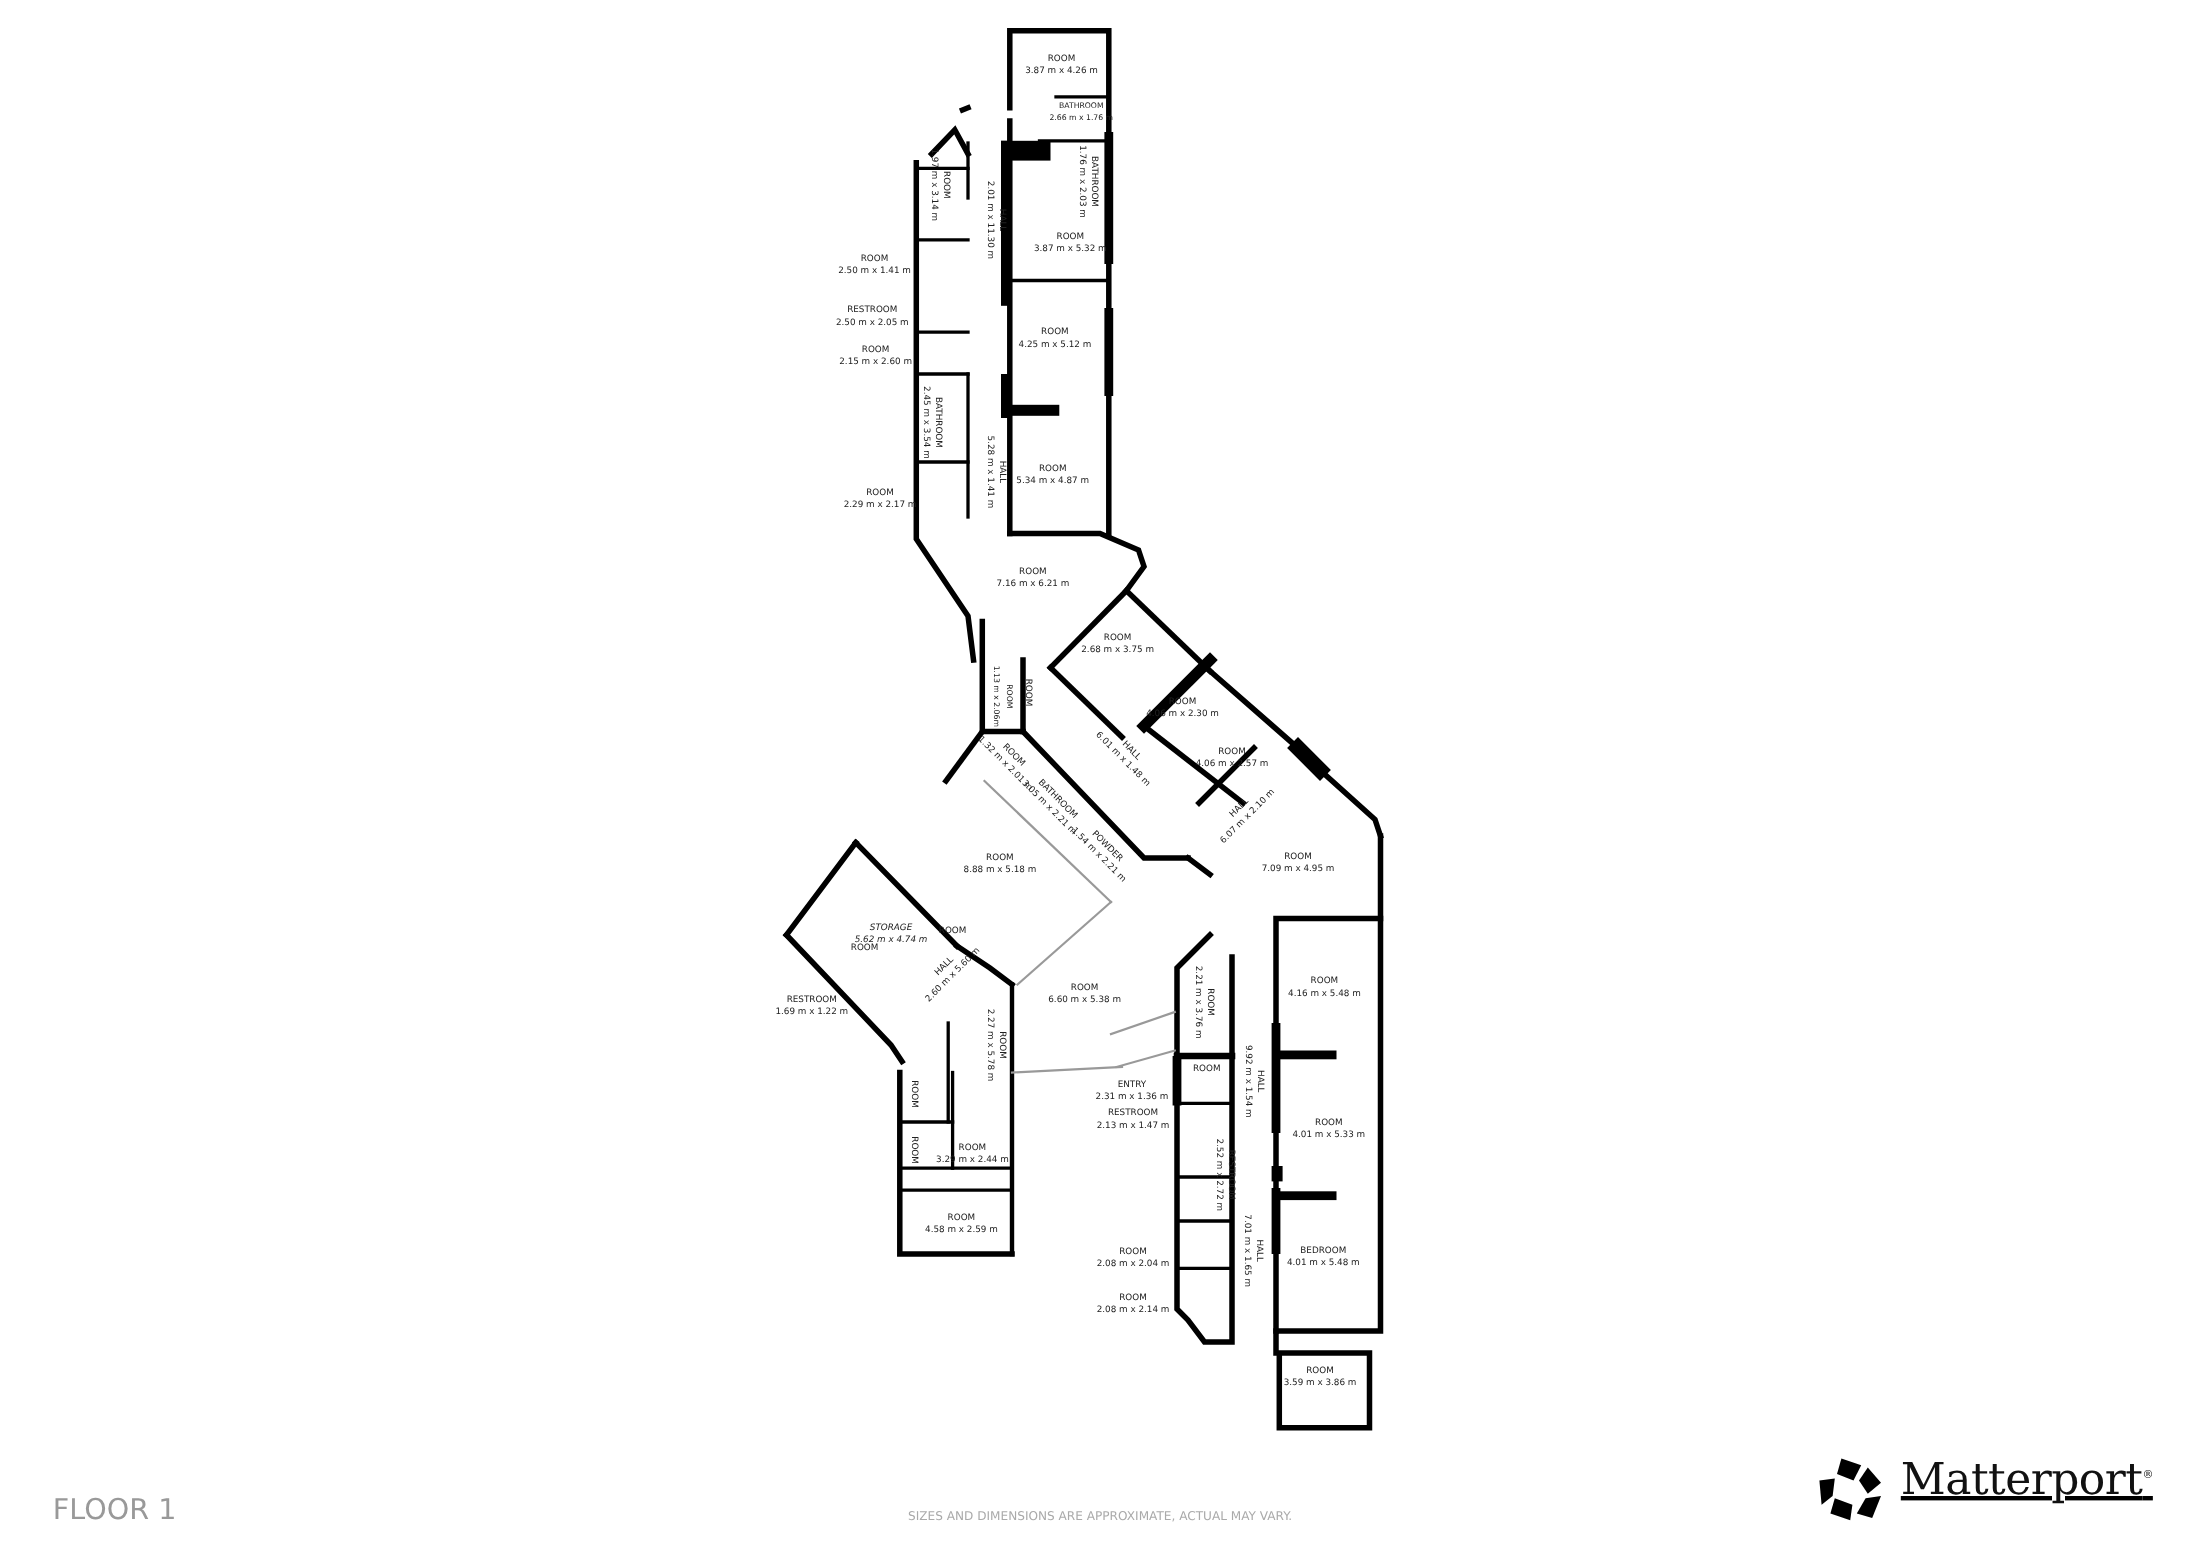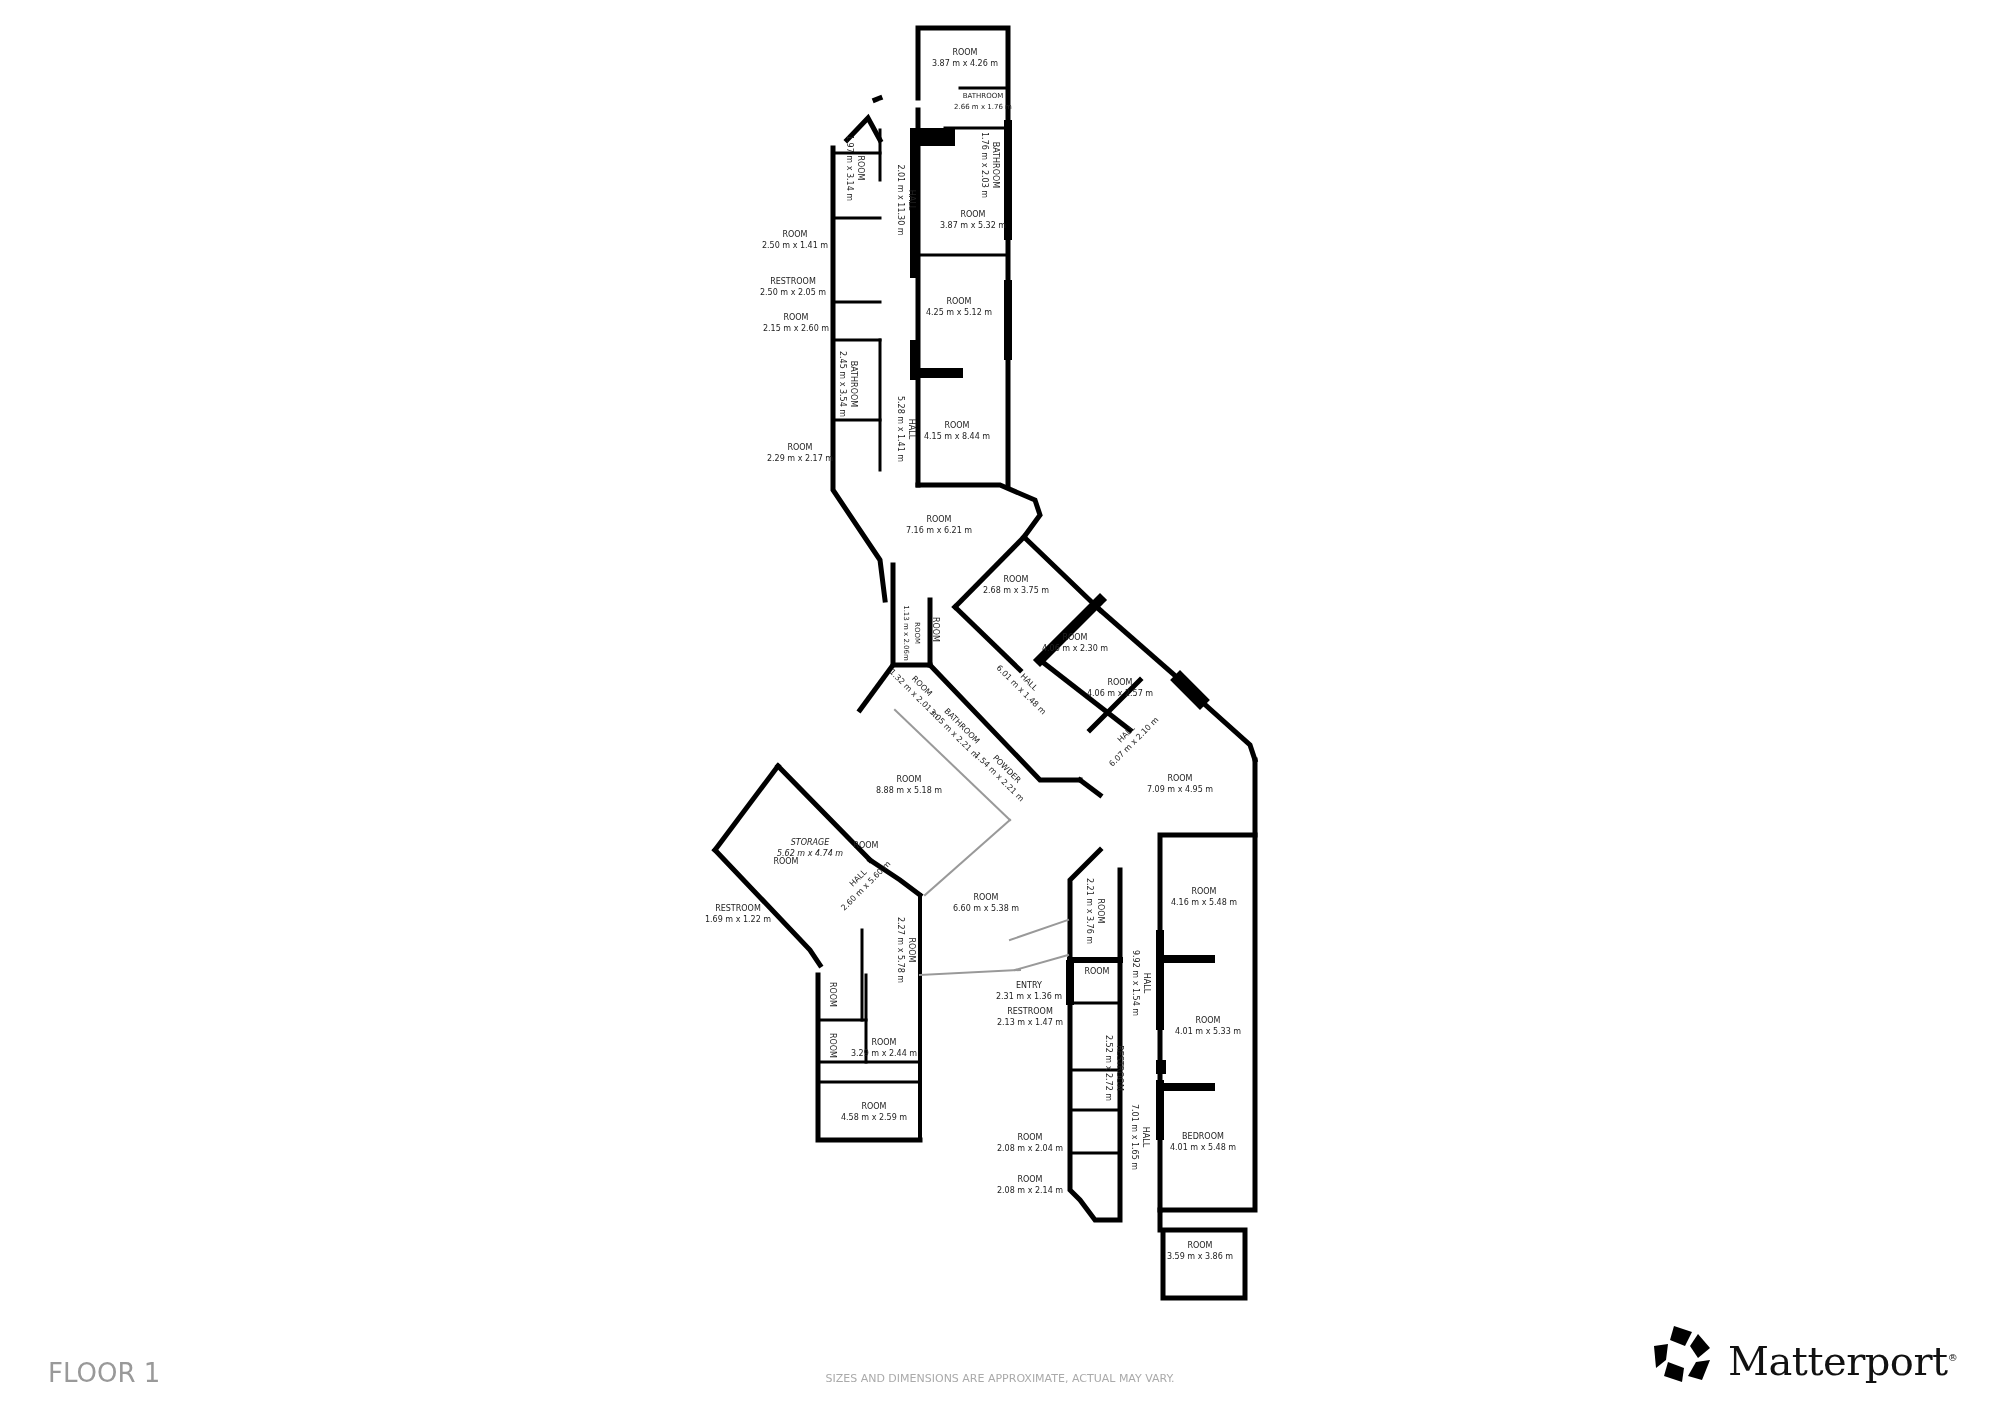--- a/index.html
+++ b/index.html
@@ -4,21 +4,21 @@
 <style>
   html, body { margin:0; padding:0; background:#ffffff; }
   body { width:2000px; height:1414px; position:relative; overflow:hidden; font-family:"DejaVu Sans", sans-serif; }
   #plan { position:absolute; left:0; top:0; width:2000px; height:1414px; }
   .lbl { position:absolute; font-family:"DejaVu Sans", sans-serif; font-size:8px; color:#222; text-align:center; line-height:11px; white-space:nowrap; transform-origin:center center; }
   .lbl .n { display:block; }
   .lbl .d { display:block; }
   .footer-title { position:absolute; left:0; width:2000px; top:1326px; text-align:center; font-size:16px; color:#111; line-height:19px; font-family:"DejaVu Sans", sans-serif; letter-spacing:0.3px; }
   .footer-note { position:absolute; left:0; width:2000px; top:1372px; text-align:center; font-size:11px; color:#aaa; font-family:"DejaVu Sans", sans-serif; }
   .floor { position:absolute; left:48px; top:1358px; font-size:26px; color:#999; font-family:"DejaVu Sans", sans-serif; }
-  .brand { position:absolute; left:1652px; top:1322px; display:flex; align-items:flex-end; }
+  .brand { position:absolute; left:1652px; top:1322px; display:flex; align-items:flex-start;text-decoration:underline; }
   .brand-text { font-family:"DejaVu Serif", serif; font-size:40px; color:#111; margin-left:14px; letter-spacing:-0.5px; }
   .brand-text sup { font-size:10px; vertical-align:super; }
 </style>
 </head>
 <body>
 
 <svg id="plan" viewBox="0 0 2000 1414" xmlns="http://www.w3.org/2000/svg">
   <g fill="none" stroke="#000" stroke-width="5" stroke-linejoin="miter" stroke-linecap="square">
 
     <polyline points="918,98 918,28 1008,28 1008,485"></polyline>
@@ -141,21 +141,21 @@
     <div class="lbl" style="left: 788px; width: 120px; top: 373px; transform: rotate(90deg);">
       <span class="n">BATHROOM</span>
       <span class="d">2.45 m x 3.54 m</span>
     </div>
     <div class="lbl" style="left: 846px; width: 120px; top: 418px; transform: rotate(90deg);">
       <span class="n">HALL</span>
       <span class="d">5.28 m x 1.41 m</span>
     </div>
     <div class="lbl" style="left: 897px; width: 120px; top: 420px;">
       <span class="n">ROOM</span>
-      <span class="d">4.15 m x 8.44 m</span>
+      <span class="d">5.34 m x 4.87 m</span>
     </div>
     <div class="lbl" style="left: 740px; width: 120px; top: 442px;">
       <span class="n">ROOM</span>
       <span class="d">2.29 m x 2.17 m</span>
     </div>
     <div class="lbl" style="left: 879px; width: 120px; top: 514px;">
       <span class="n">ROOM</span>
       <span class="d">7.16 m x 6.21 m</span>
     </div>
     <div class="lbl" style="left: 956px; width: 120px; top: 574px;">

